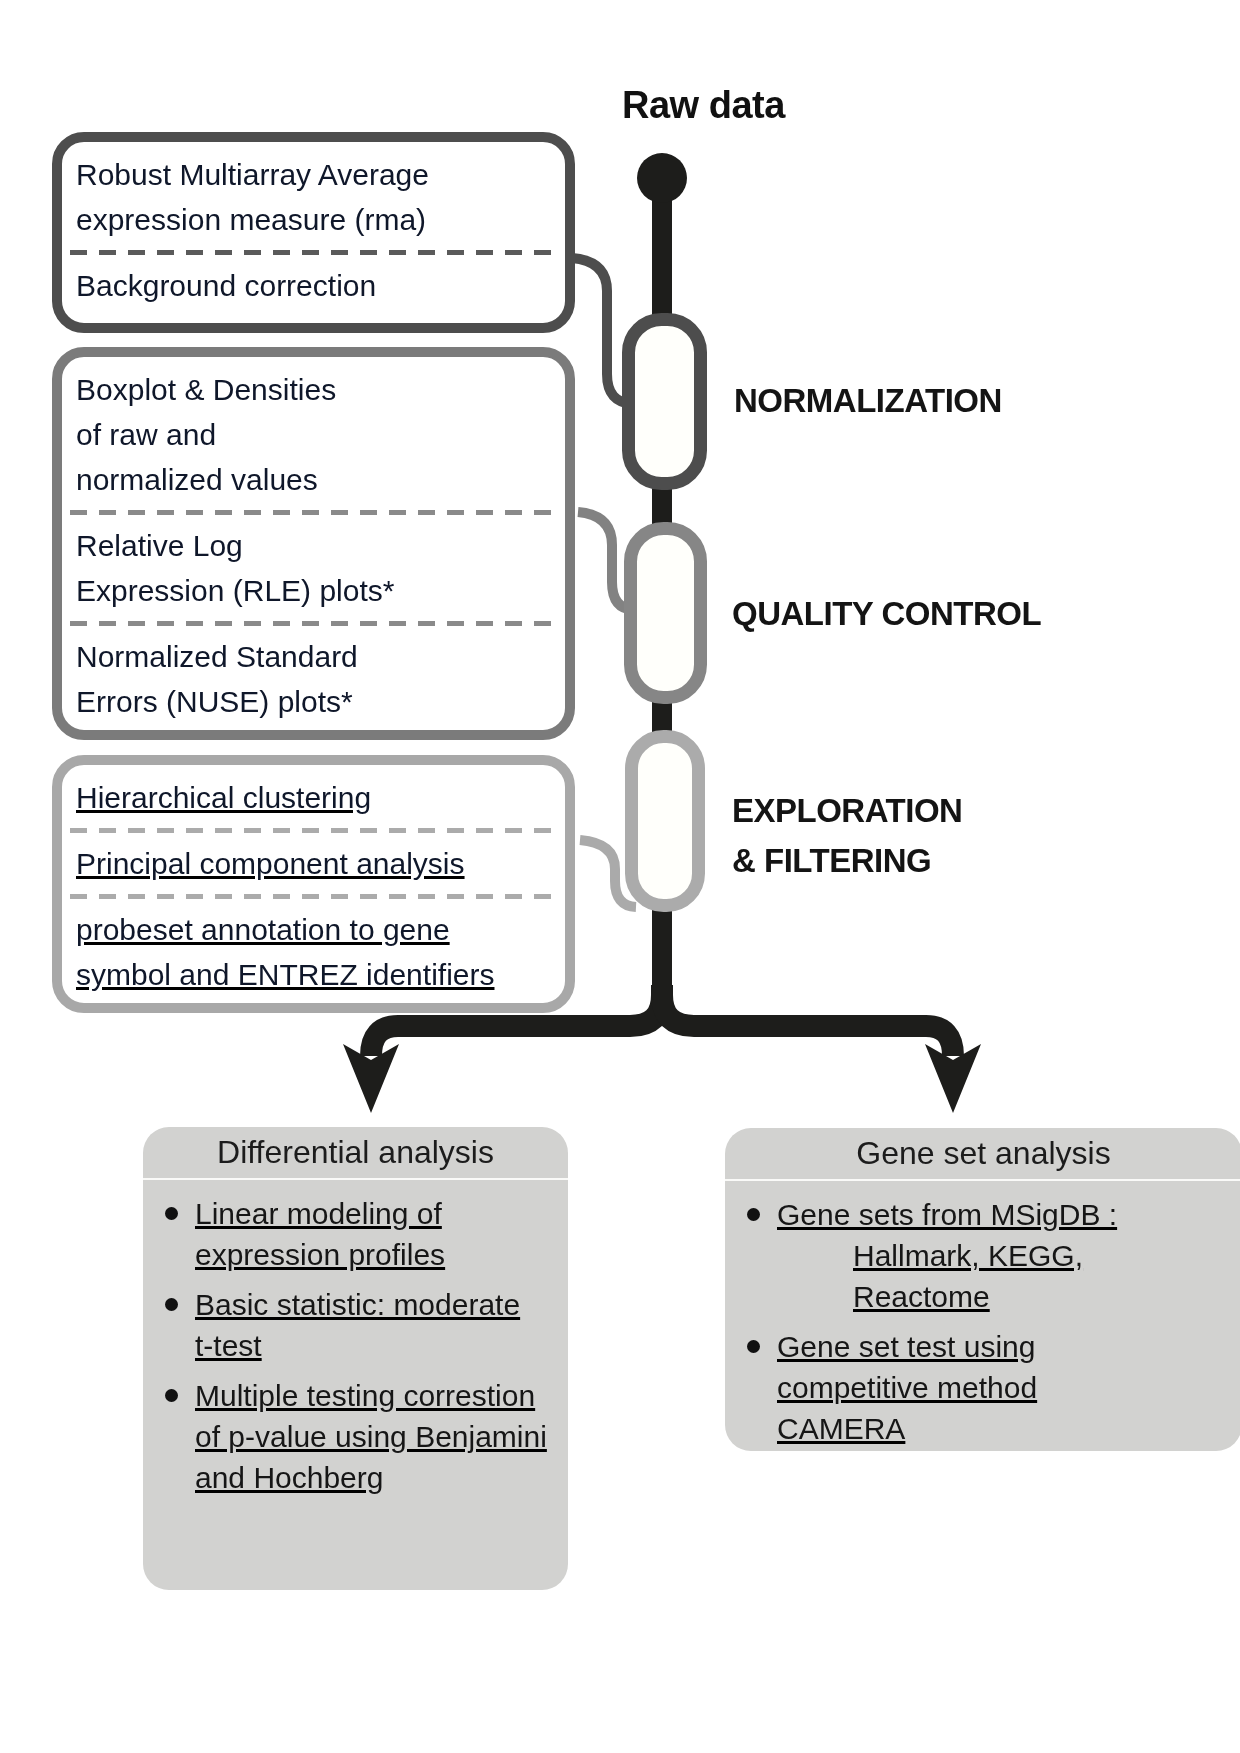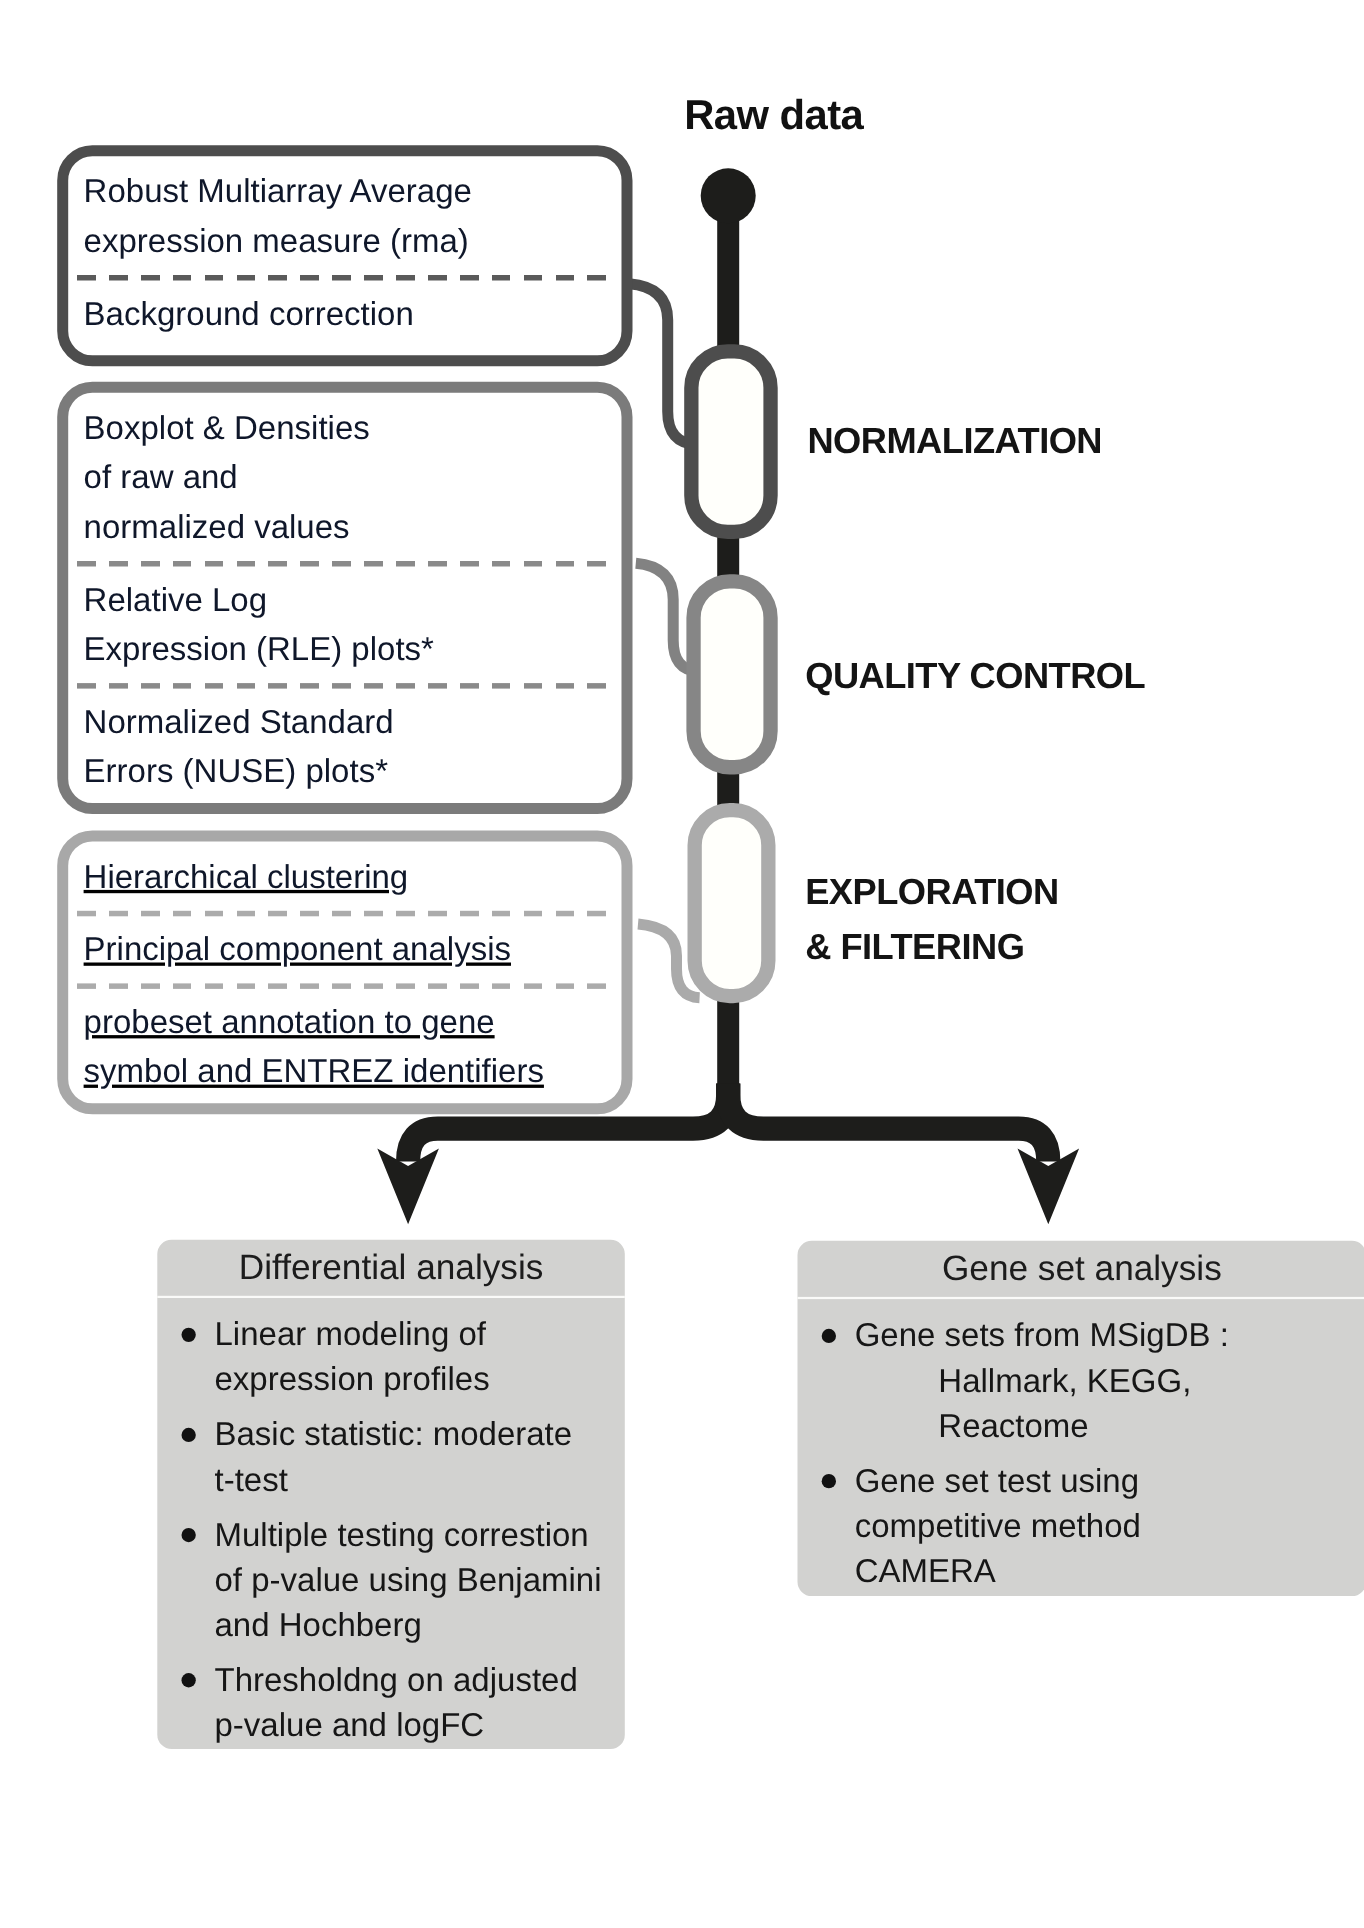--- a/index.html
+++ b/index.html
@@ -34,30 +34,30 @@
 
   .stage-label {
     position:absolute; font-size:33px; font-weight:bold; line-height:50px;
     color:#141414; letter-spacing:-0.5px; white-space:nowrap;
   }
   .stage-0 { left:734px; top:376px; }
   .stage-1 { left:732px; top:589px; }
   .stage-2 { left:732px; top:786px; }
 
   .panel {
-    position:absolute; background:#d2d2d0; border-radius:13px; box-sizing:border-box;
+    position:absolute; background:#d2d2d0; border-radius:26px; box-sizing:border-box;
   }
   .panel-0 { left:143px; top:1127px; width:425px; height:463px; }
   .panel-1 { left:725px; top:1128px; width:517px; height:323px; }
   .panel-title {
     height:51px; border-bottom:2px solid #fafaf8;
     display:flex; align-items:center; justify-content:center;
     font-size:32px; color:#1c1c1c;
   }
-  .panel-list { padding:13px 20px 0 22px; }
+  .panel-list { padding:13px 20px 0 22px;text-decoration:underline; }
   .panel-item {
     display:flex; margin-bottom:9px;
     font-size:30px; line-height:41px; color:#161616;
   }
   .bullet {
     width:13px; height:13px; border-radius:50%; background:#111111;
     margin:14px 17px 0 0; flex:none;
   }
   .item-lines { white-space:nowrap; }
   .item-lines .indent { margin-left:76px; }
@@ -155,27 +155,20 @@
           </div>
         </div>
         <div class="panel-item">
           <span class="bullet"></span>
           <div class="item-lines">
             <div>Multiple testing correstion</div>
             <div>of p-value using Benjamini</div>
             <div>and Hochberg</div>
           </div>
         </div>
-        <div class="panel-item">
-          <span class="bullet"></span>
-          <div class="item-lines">
-            <div>Thresholdng on adjusted</div>
-            <div>p-value and logFC</div>
-          </div>
-        </div>
       </div>
   </div>
 
   <div class="panel panel-1">
     <div class="panel-title">Gene set analysis</div>
     <div class="panel-list">
         <div class="panel-item">
           <span class="bullet"></span>
           <div class="item-lines">
             <div>Gene sets from MSigDB :</div>

